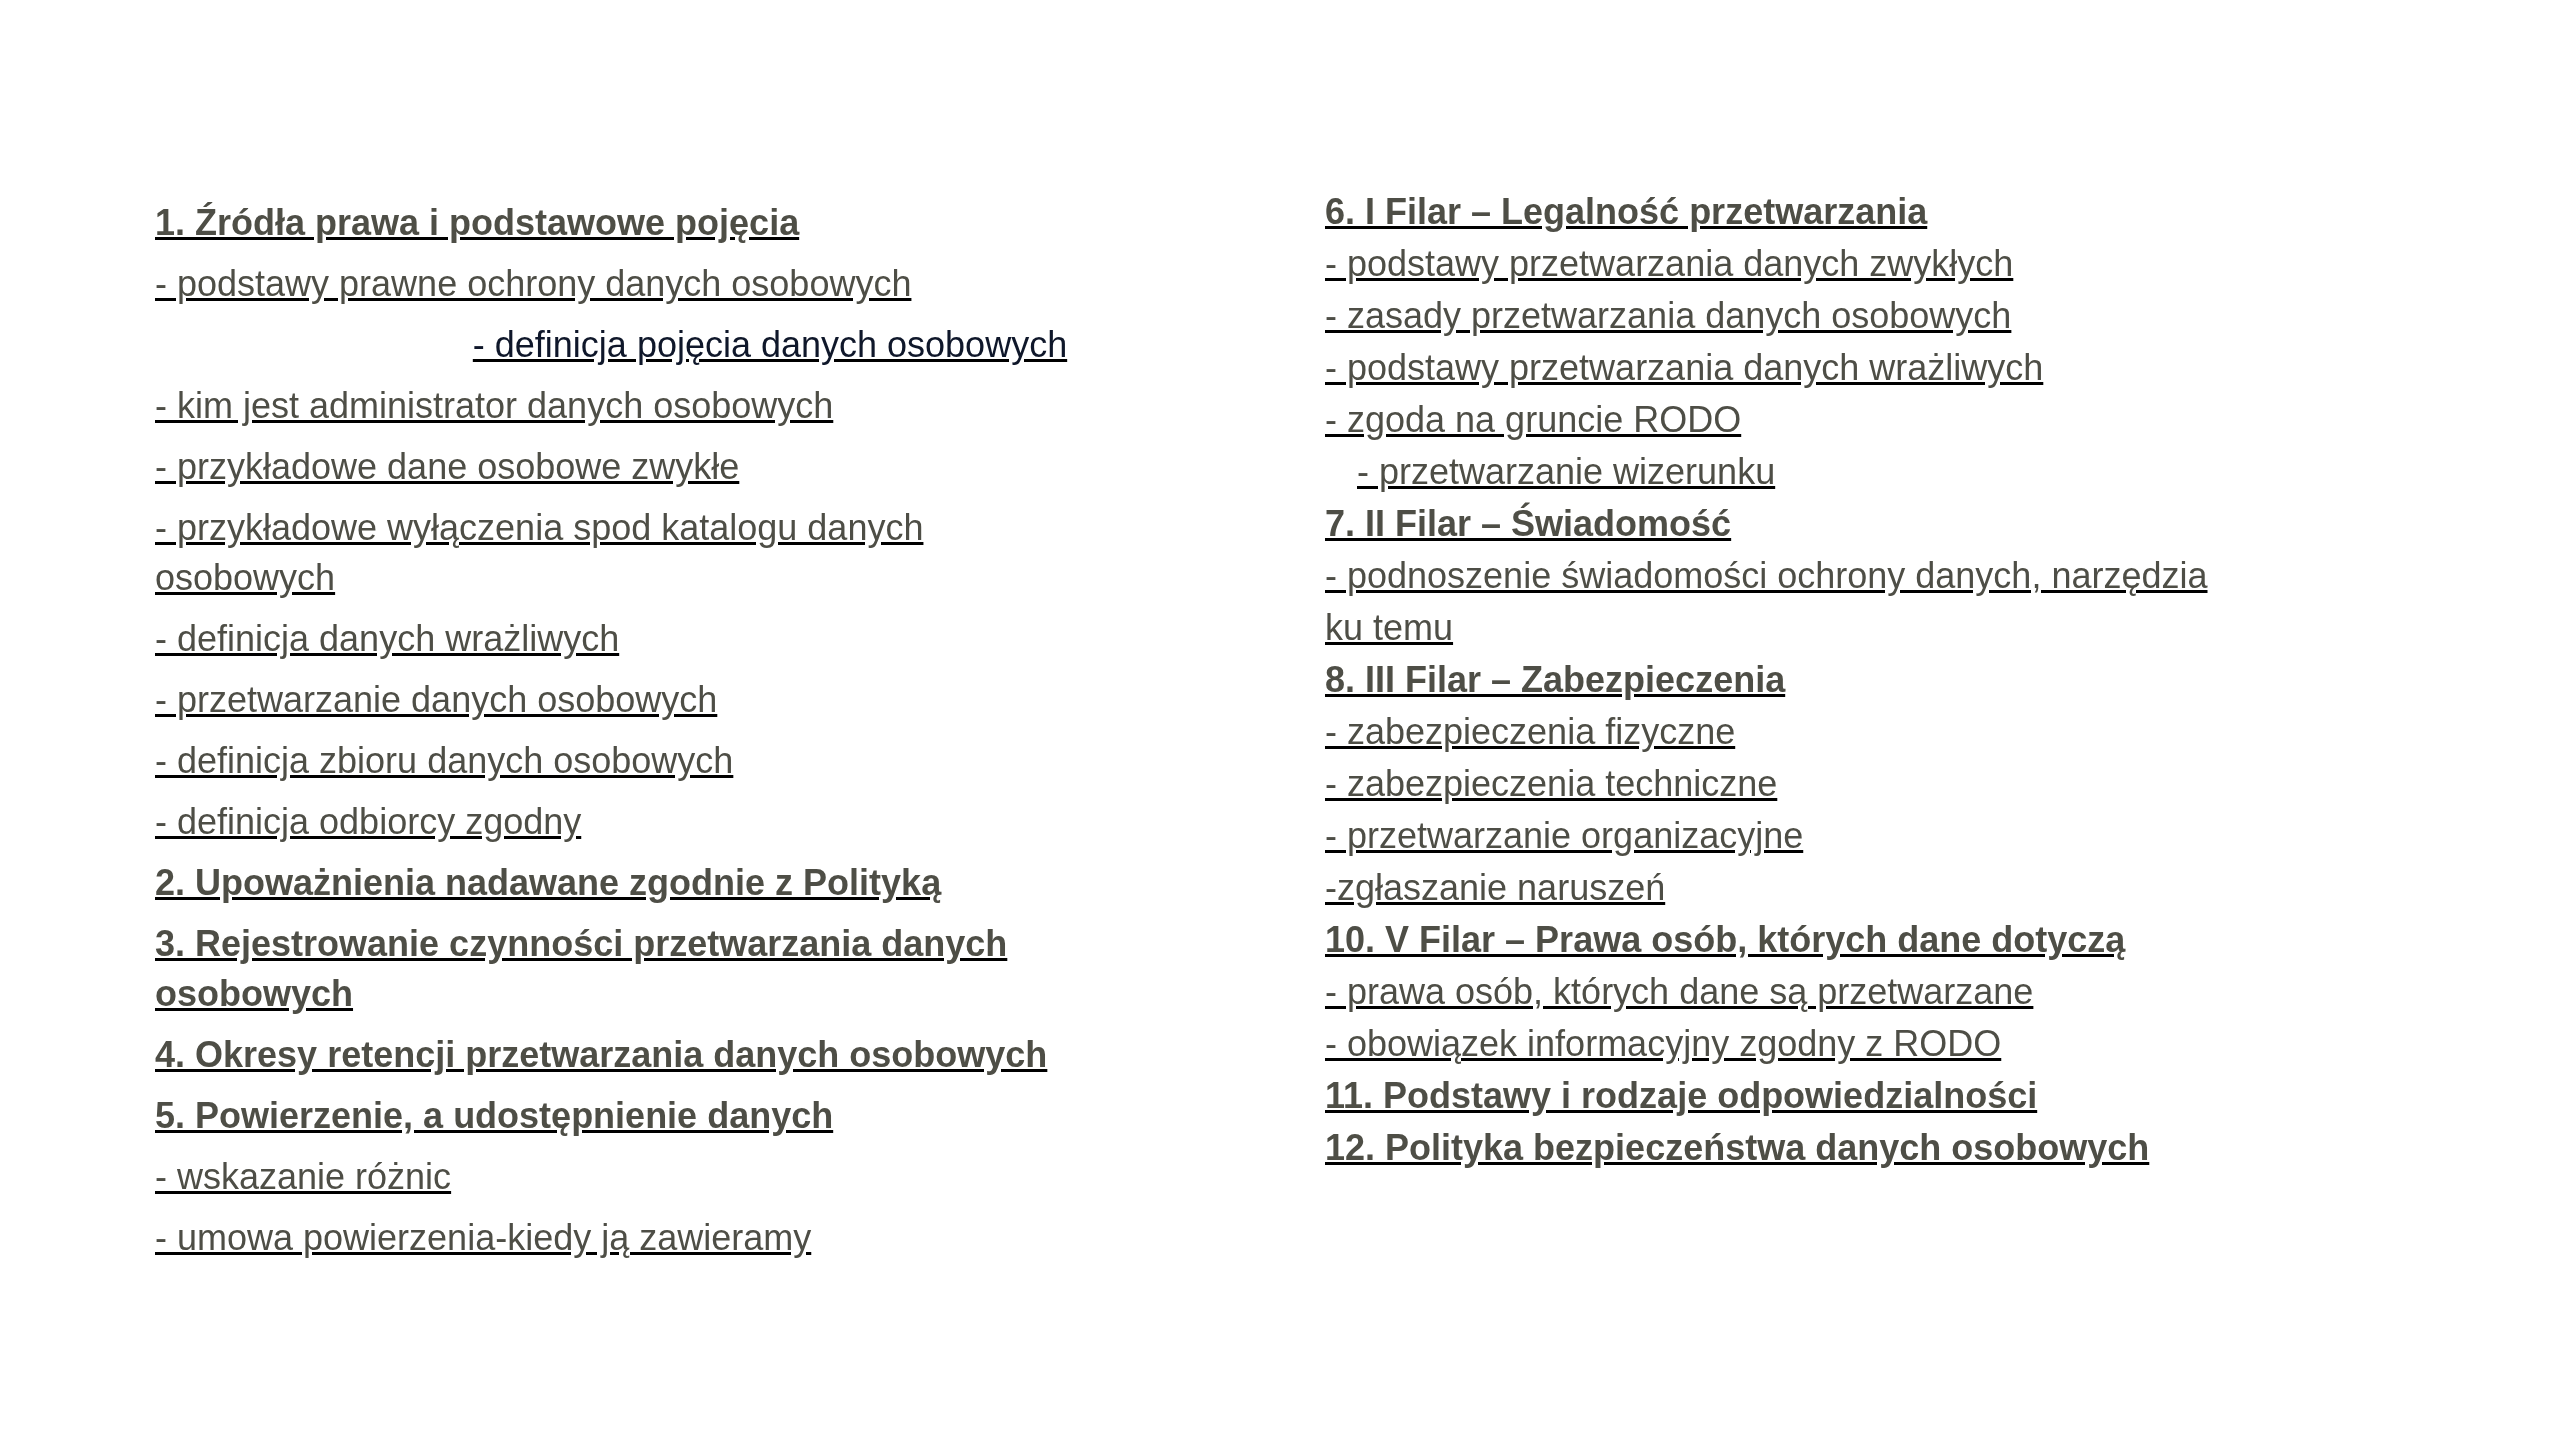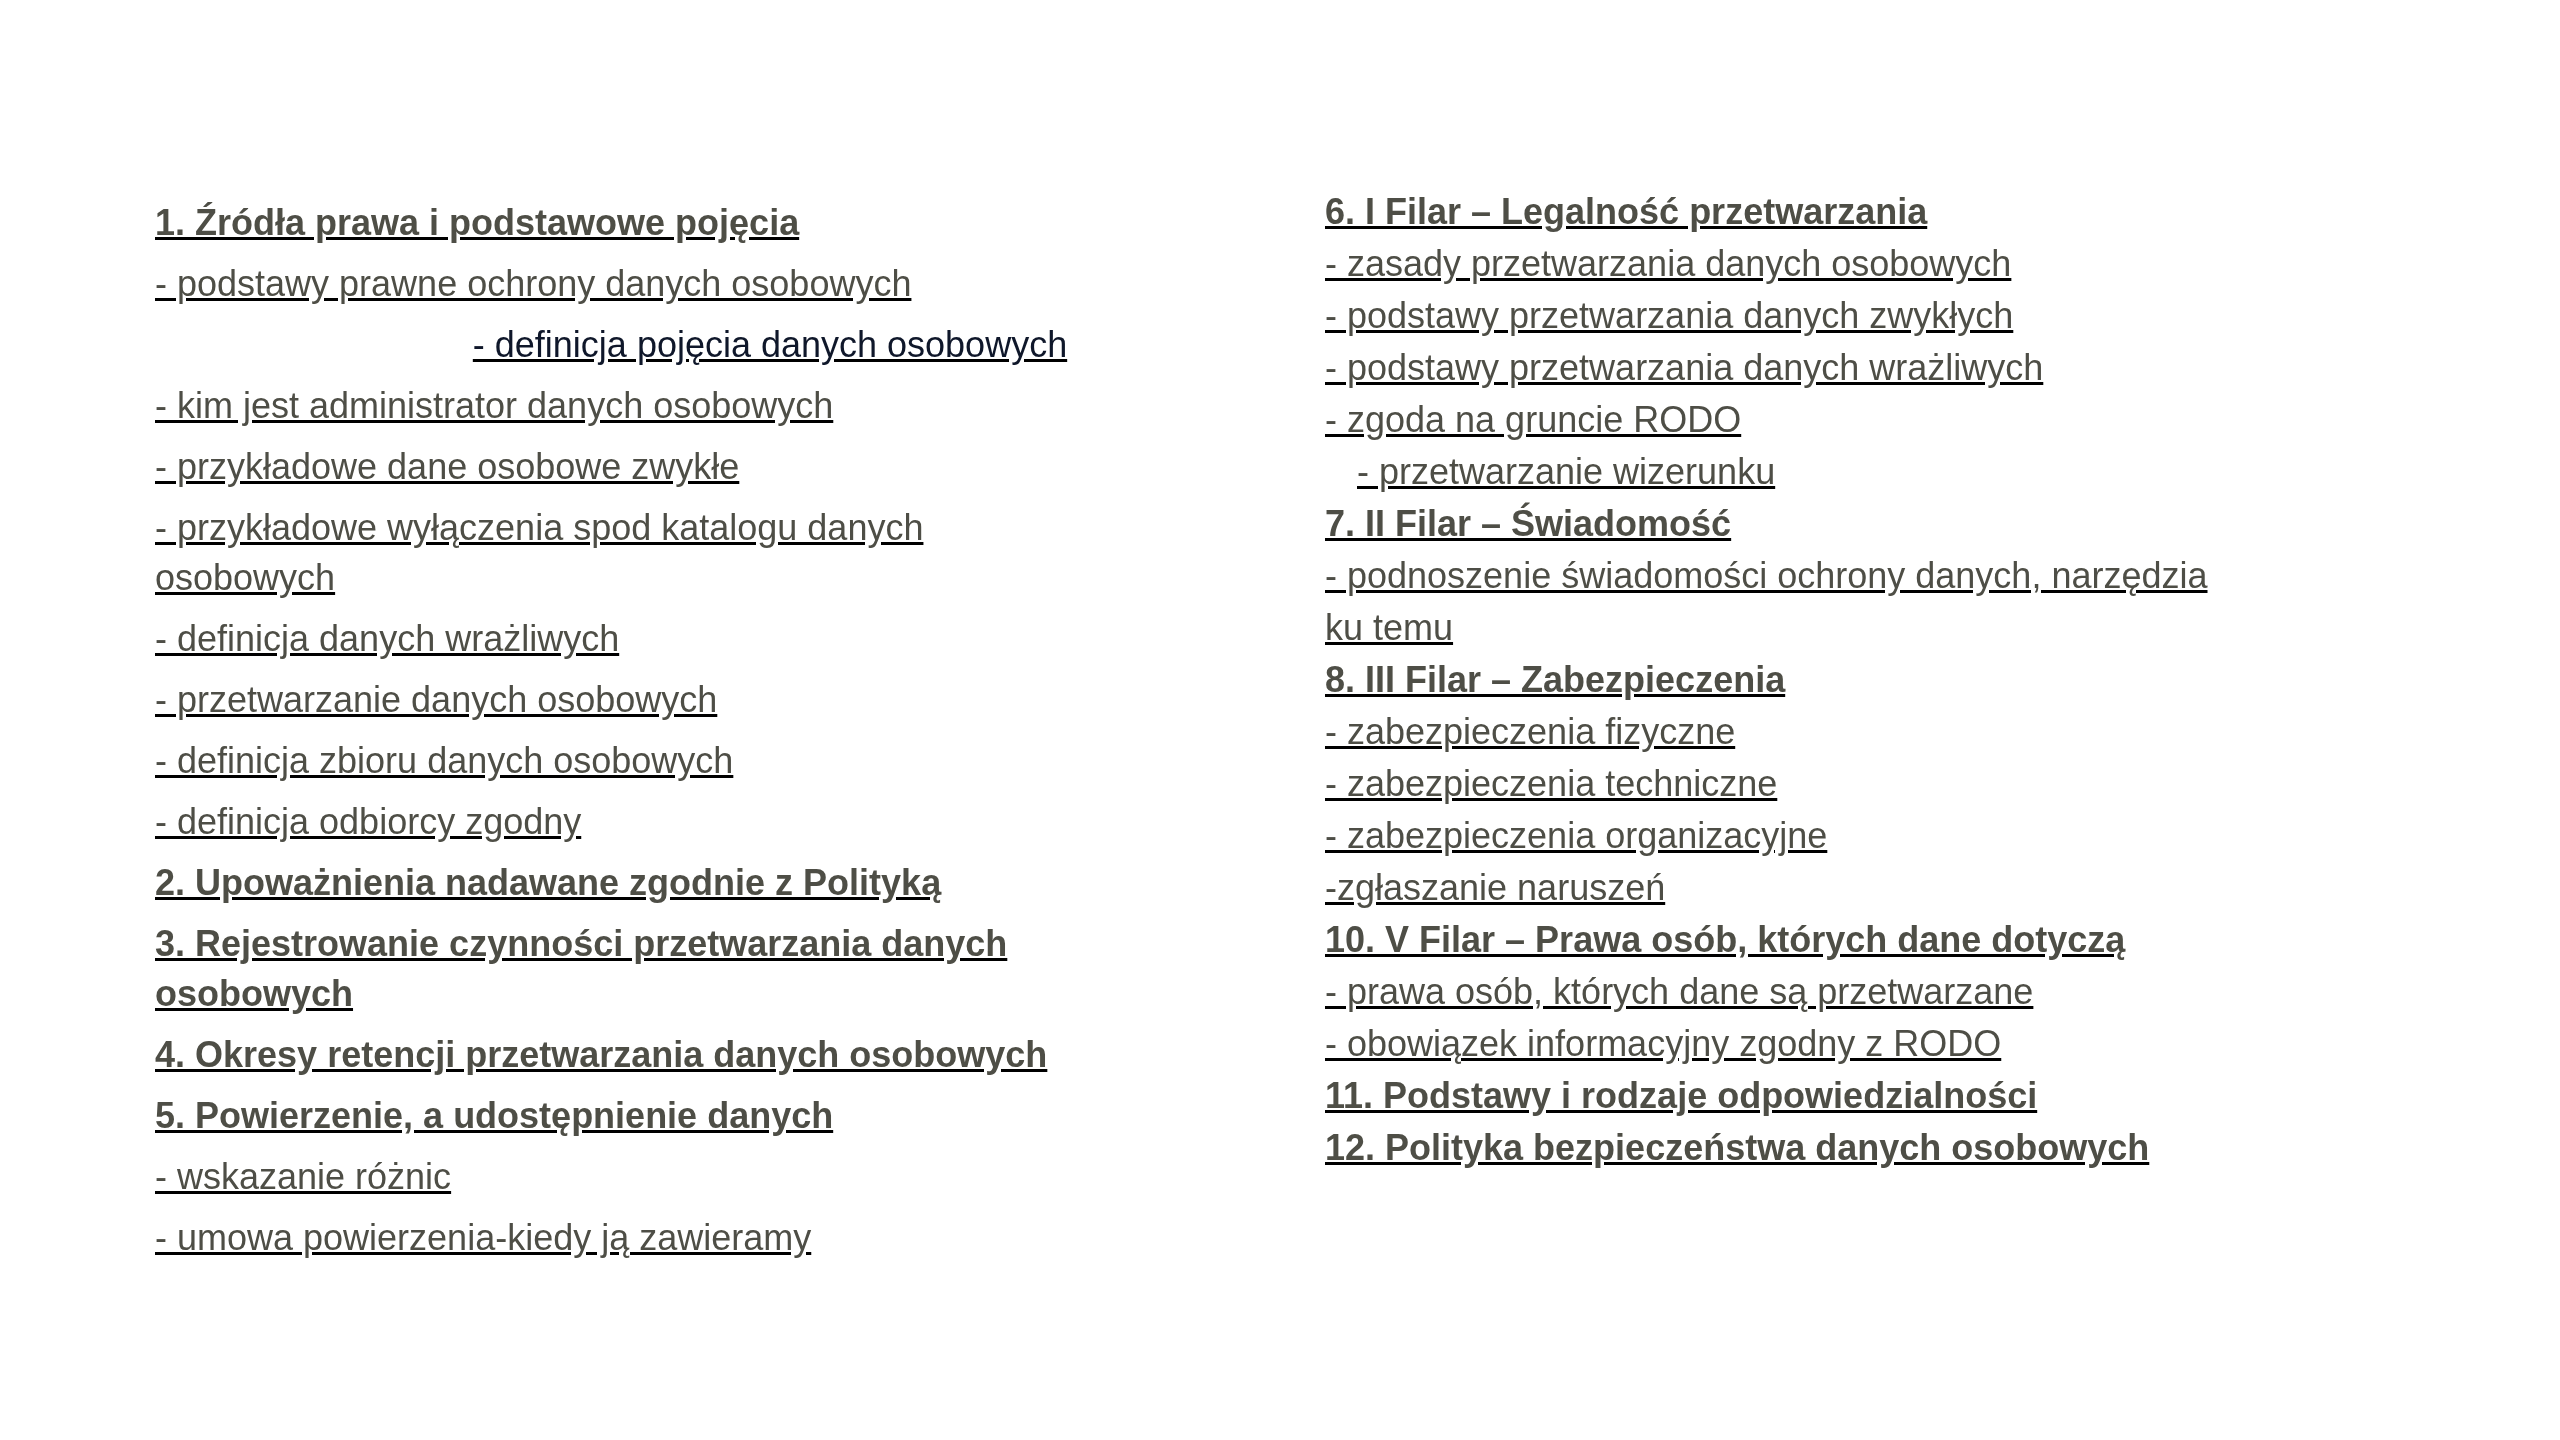--- a/index.html
+++ b/index.html
@@ -79,32 +79,32 @@
       <p class="item bold" style="color: rgb(78, 78, 70);">3. Rejestrowanie czynności przetwarzania danych
 osobowych</p>
       <p class="item bold" style="color: rgb(78, 78, 70);">4. Okresy retencji przetwarzania danych osobowych</p>
       <p class="item bold" style="color: rgb(78, 78, 70);">5. Powierzenie, a udostępnienie danych</p>
       <p class="item normal" style="color: rgb(78, 78, 70);">- wskazanie różnic</p>
       <p class="item normal" style="color: rgb(78, 78, 70);">- umowa powierzenia-kiedy ją zawieramy</p>
     </div>
 
   <div class="column right">
       <p class="item bold" style="color: rgb(78, 78, 70);">6. I Filar – Legalność przetwarzania</p>
+      <p class="item normal" style="color: rgb(78, 78, 70);">- podstawy przetwarzania danych zwykłych</p>
       <p class="item normal" style="color: rgb(78, 78, 70);">- zasady przetwarzania danych osobowych</p>
-      <p class="item normal" style="color: rgb(78, 78, 70);">- podstawy przetwarzania danych zwykłych</p>
       <p class="item normal" style="color: rgb(78, 78, 70);">- podstawy przetwarzania danych wrażliwych</p>
       <p class="item normal" style="color: rgb(78, 78, 70);">- zgoda na gruncie RODO</p>
       <p class="item normal" style="color: rgb(78, 78, 70); margin-left: 32px;">- przetwarzanie wizerunku</p>
       <p class="item bold" style="color: rgb(78, 78, 70);">7. II Filar – Świadomość</p>
       <p class="item normal" style="color: rgb(78, 78, 70);">- podnoszenie świadomości ochrony danych, narzędzia
 ku temu</p>
       <p class="item bold" style="color: rgb(78, 78, 70);">8. III Filar – Zabezpieczenia</p>
       <p class="item normal" style="color: rgb(78, 78, 70);">- zabezpieczenia fizyczne</p>
       <p class="item normal" style="color: rgb(78, 78, 70);">- zabezpieczenia techniczne</p>
-      <p class="item normal" style="color: rgb(78, 78, 70);">- zabezpieczenia organizacyjne</p>
+      <p class="item normal" style="color: rgb(78, 78, 70);">- przetwarzanie organizacyjne</p>
       <p class="item normal" style="color: rgb(78, 78, 70);">-zgłaszanie naruszeń</p>
       <p class="item bold" style="color: rgb(78, 78, 70);">10. V Filar – Prawa osób, których dane dotyczą</p>
       <p class="item normal" style="color: rgb(78, 78, 70);">- prawa osób, których dane są przetwarzane</p>
       <p class="item normal" style="color: rgb(78, 78, 70);">- obowiązek informacyjny zgodny z RODO</p>
       <p class="item bold" style="color: rgb(78, 78, 70);">11. Podstawy i rodzaje odpowiedzialności</p>
       <p class="item bold" style="color: rgb(78, 78, 70);">12. Polityka bezpieczeństwa danych osobowych</p>
     </div>
 </div>
 
 </body></html>

